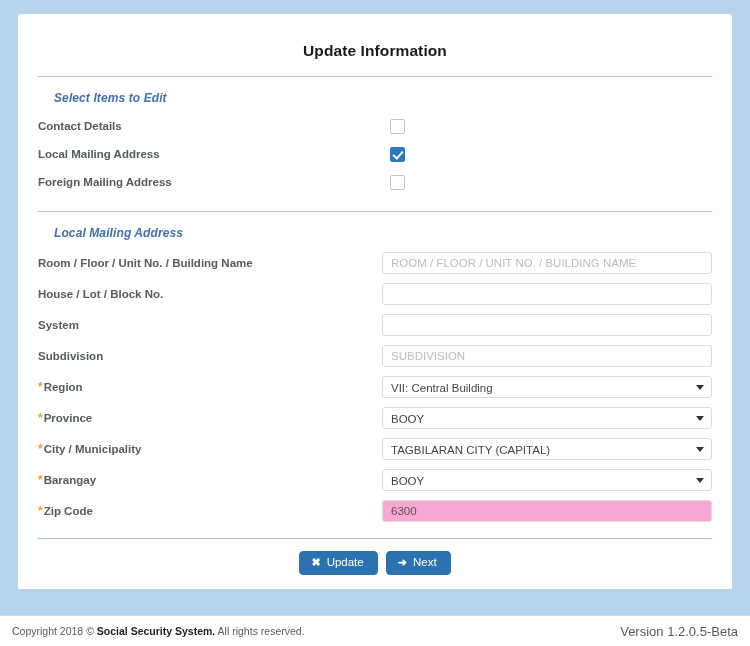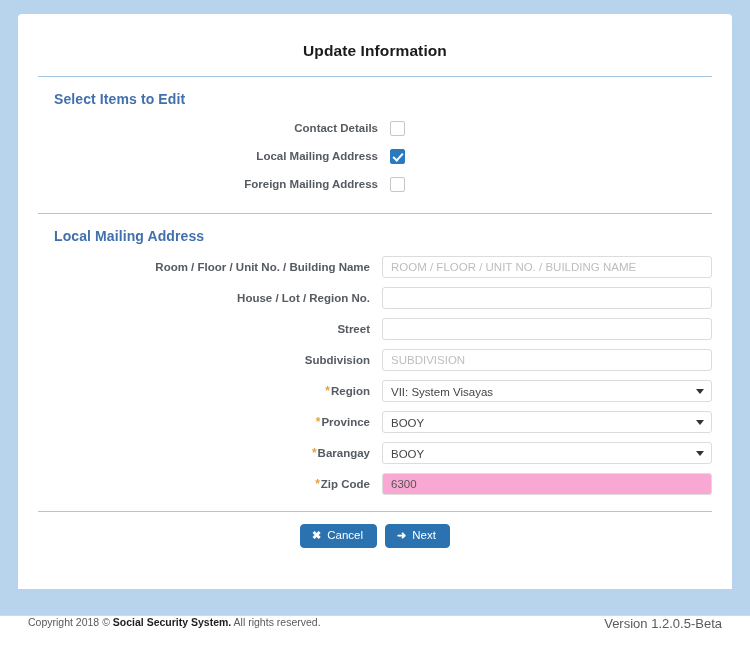--- a/index.html
+++ b/index.html
@@ -47,40 +47,41 @@
     margin: 12px 0 0 0;
     padding: 0 0 16px 0;
   }
   .divider {
     border: 0;
     border-top: 1px solid #a7c7e4;
     margin: 0;
     height: 0;
   }
   .section-title {
-    font-size: 14px;
+    font-size: 12px;
     font-weight: bold;
     color: #4270ad;
     padding: 14px 0 10px 16px;
     letter-spacing: 0.1px;
+    font-style: italic;
   }
   .form-rows {
     padding-top: 2px;
   }
   .form-row {
     display: flex;
     align-items: center;
     margin-bottom: 9px;
   }
   .form-row.check-row {
     margin-bottom: 10px;
   }
   .lbl {
     width: 352px;
-    text-align: right;
+    text-align: left;
     font-size: 11.5px;
     font-weight: bold;
     color: #555b60;
     padding-right: 12px;
     box-sizing: border-box;
     white-space: nowrap;
   }
   .req {
     color: #e8a33d;
     font-weight: bold;
@@ -201,23 +202,23 @@
   .footer {
     position: absolute;
     left: 0;
     top: 615px;
     width: 750px;
     height: 31px;
     background: #ffffff;
     border-top: 1px solid #d9d9d9;
     box-sizing: border-box;
     display: flex;
-    align-items: flex-start;
+    align-items: center;
     justify-content: space-between;
-    padding: 0 28px;
+    padding: 0 12px;
   }
   .footer-left {
     font-size: 10.5px;
     color: #5a5a5a;
   }
   .footer-left b {
     color: #1e1e1e;
   }
   .footer-right {
     font-size: 13px;
@@ -273,60 +274,69 @@
       <div class="form-rows">
 
         <div class="form-row">
           <div class="lbl">Room / Floor / Unit No. / Building Name</div>
           <div class="ctrl">
             <input class="txt" type="text" placeholder="ROOM / FLOOR / UNIT NO. / BUILDING NAME" value="" style="">
           </div>
         </div>
 
         <div class="form-row">
-          <div class="lbl">House / Lot / Region No.</div>
+          <div class="lbl">House / Lot / Block No.</div>
           <div class="ctrl">
             <input class="txt" type="text" placeholder="" value="" style="">
           </div>
         </div>
 
         <div class="form-row">
-          <div class="lbl">Street</div>
+          <div class="lbl">System</div>
           <div class="ctrl">
             <input class="txt" type="text" placeholder="" value="" style="">
           </div>
         </div>
 
         <div class="form-row">
           <div class="lbl">Subdivision</div>
           <div class="ctrl">
             <input class="txt" type="text" placeholder="SUBDIVISION" value="" style="">
           </div>
         </div>
 
         <div class="form-row">
           <div class="lbl"><span class="req">*</span><span>Region</span></div>
           <div class="ctrl">
             <div class="selwrap">
-              <div class="selbox">VII: System Visayas</div>
+              <div class="selbox">VII: Central Building</div>
               <span class="caret"></span>
             </div>
           </div>
         </div>
 
         <div class="form-row">
           <div class="lbl"><span class="req">*</span><span>Province</span></div>
           <div class="ctrl">
             <div class="selwrap">
               <div class="selbox">BOOY</div>
               <span class="caret"></span>
             </div>
           </div>
         </div>
 
+        <div class="form-row">
+          <div class="lbl"><span class="req">*</span><span>City / Municipality</span></div>
+          <div class="ctrl">
+            <div class="selwrap">
+              <div class="selbox">TAGBILARAN CITY (CAPITAL)</div>
+              <span class="caret"></span>
+            </div>
+          </div>
+        </div>
 
         <div class="form-row">
           <div class="lbl"><span class="req">*</span><span>Barangay</span></div>
           <div class="ctrl">
             <div class="selwrap">
               <div class="selbox">BOOY</div>
               <span class="caret"></span>
             </div>
           </div>
         </div>
@@ -338,21 +348,21 @@
           </div>
         </div>
 
       </div>
 
       <div class="btn-divider"></div>
 
       <div class="buttons">
         <button class="btn">
           <span class="bi">✖</span>
-          <span>Cancel</span>
+          <span>Update</span>
         </button>
         <button class="btn">
           <span class="bi">➜</span>
           <span>Next</span>
         </button>
       </div>
 
     </div>
   </div>
 

